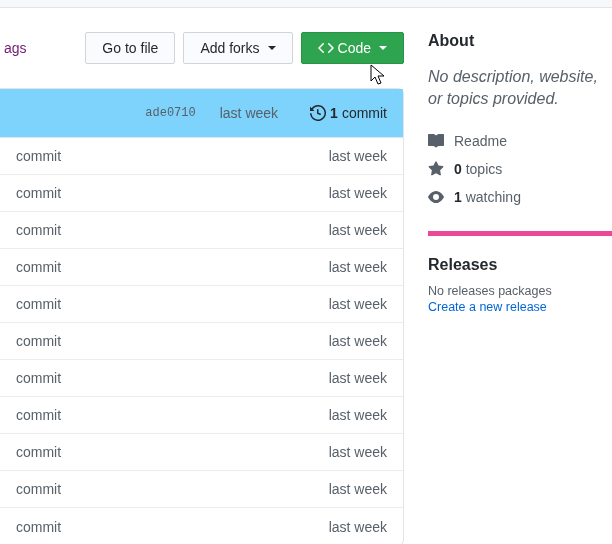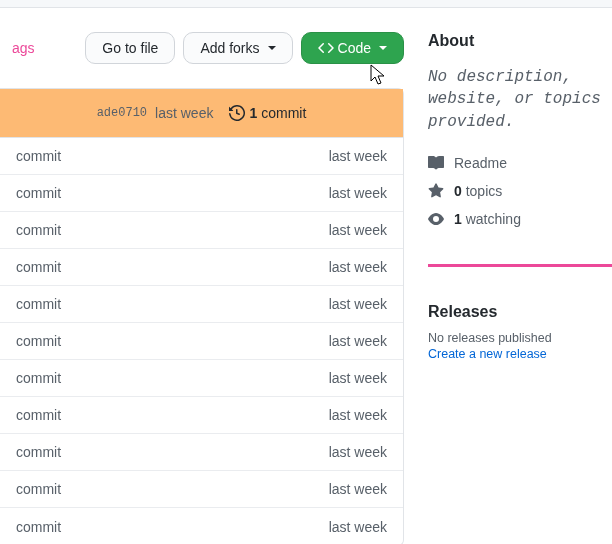--- a/index.html
+++ b/index.html
@@ -29,34 +29,34 @@
       flex: 1;
       padding: 24px 0 0 24px;
     }
     .action-bar {
       display: flex;
       align-items: center;
       padding: 24px 0 24px 0;
       gap: 8px;
     }
     .tags-fragment {
-      color: #ec4899;
+      color: #701a75;
       font-size: 14px;
       width: 90px;
-      padding-left: 12px;
+      padding-left: 4px;
     }
     .btn {
       display: inline-flex;
       align-items: center;
       justify-content: center;
       padding: 6px 16px;
       font-size: 14px;
       font-weight: 500;
       border: 1px solid #d1d5da;
-      border-radius: 10px;
+      border-radius: 2px;
       background: #fafbfc;
       color: #24292e;
       cursor: pointer;
       white-space: nowrap;
       gap: 4px;
       height: 32px;
     }
     .btn-primary {
       background: #2ea44f;
       border-color: #2a9147;
@@ -74,25 +74,25 @@
     .file-box {
       border: 1px solid #e1e4e8;
       border-radius: 6px;
       border-left: none;
       border-top-left-radius: 0;
       border-bottom-left-radius: 0;
     }
     .file-header {
       display: flex;
       align-items: center;
-      justify-content: center;
+      justify-content: flex-end;
       padding: 16px 16px;
-      background: #fdba74;
+      background: #7dd3fc;
       border-bottom: 1px solid #e1e4e8;
-      gap: 8px;
+      gap: 24px;
       font-size: 14px;
     }
     .commit-hash {
       color: #586069;
       font-family: SFMono-Regular, Consolas, "Liberation Mono", Menlo, monospace;
       font-size: 12px;
     }
     .commit-date {
       color: #586069;
     }
@@ -123,39 +123,38 @@
       font-size: 16px;
       font-weight: 700;
       margin-bottom: 16px;
     }
     .about-desc {
       font-style: italic;
       color: #586069;
       font-size: 16px;
       line-height: 1.4;
       margin-bottom: 16px;
-      font-family: Liberation Mono, monospace;
     }
     .about-list {
       list-style: none;
     }
     .about-list li {
       display: flex;
       align-items: flex-start;
       gap: 10px;
       padding: 6px 0;
       color: #586069;
       font-size: 14px;
     }
     .about-list li .icon { flex-shrink: 0; }
     .about-list li strong { color: #24292e; font-weight: 600; }
     .sidebar-section {
-      border-top: 3px solid #ec4899;
-      margin-top: 31px;
-      padding-top: 36px;
+      border-top: 5px solid #ec4899;
+      margin-top: 20px;
+      padding-top: 20px;
     }
     .section-title {
       font-size: 16px;
       font-weight: 600;
       margin-bottom: 10px;
     }
     .muted {
       color: #586069;
       font-size: 12.5px;
     }
@@ -289,21 +288,21 @@
           <svg width="16" height="16" viewBox="0 0 16 16" fill="#586069">
               <path d="M8 2c1.981 0 3.671.992 4.933 2.078 1.27 1.091 2.187 2.345 2.637 3.023a1.62 1.62 0 010 1.798c-.45.678-1.367 1.932-2.637 3.023C11.67 13.008 9.981 14 8 14c-1.981 0-3.671-.992-4.933-2.078C1.797 10.83.88 9.576.43 8.898a1.62 1.62 0 010-1.798c.45-.677 1.367-1.931 2.637-3.022C4.33 2.992 6.019 2 8 2zM8 11a3 3 0 100-6 3 3 0 000 6z"></path>
             </svg>
         </span>
         <span><strong>1</strong> <span>watching</span></span>
       </li>
     </ul>
 
     <div class="sidebar-section">
       <h2 class="section-title">Releases</h2>
-      <div class="muted">No releases published</div>
+      <div class="muted">No releases packages</div>
       <a class="link">Create a new release</a>
     </div>
 
   </div>
 
   <span class="cursor-icon">
     <svg width="20" height="22" viewBox="0 0 20 22">
         <path fill="#fff" stroke="#000" stroke-width="1" d="M3 1l0 16 4-4 3 7 3-1-3-7 6 0z"></path>
       </svg>
   </span>

